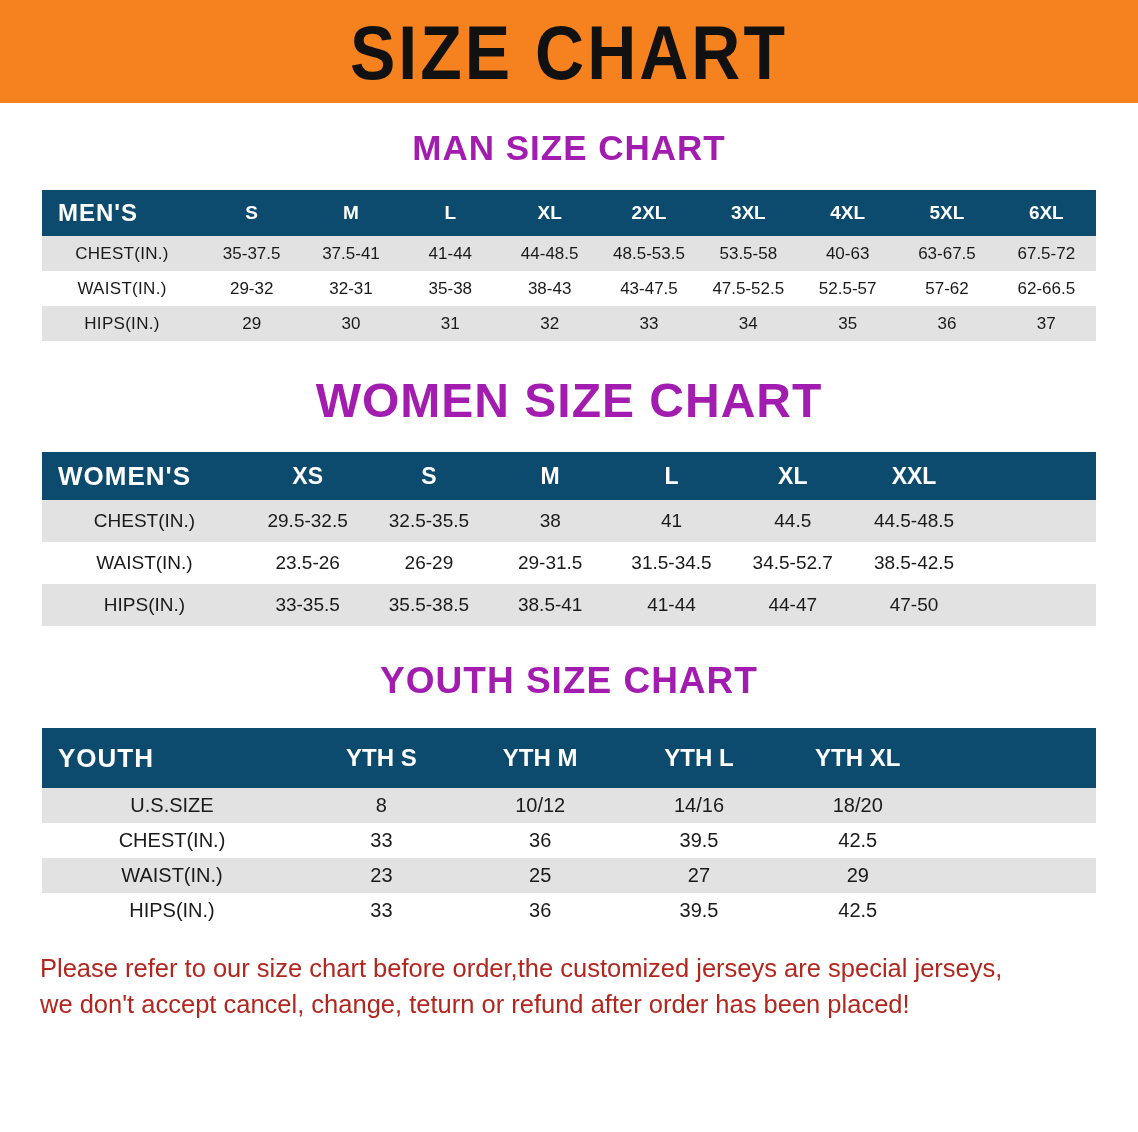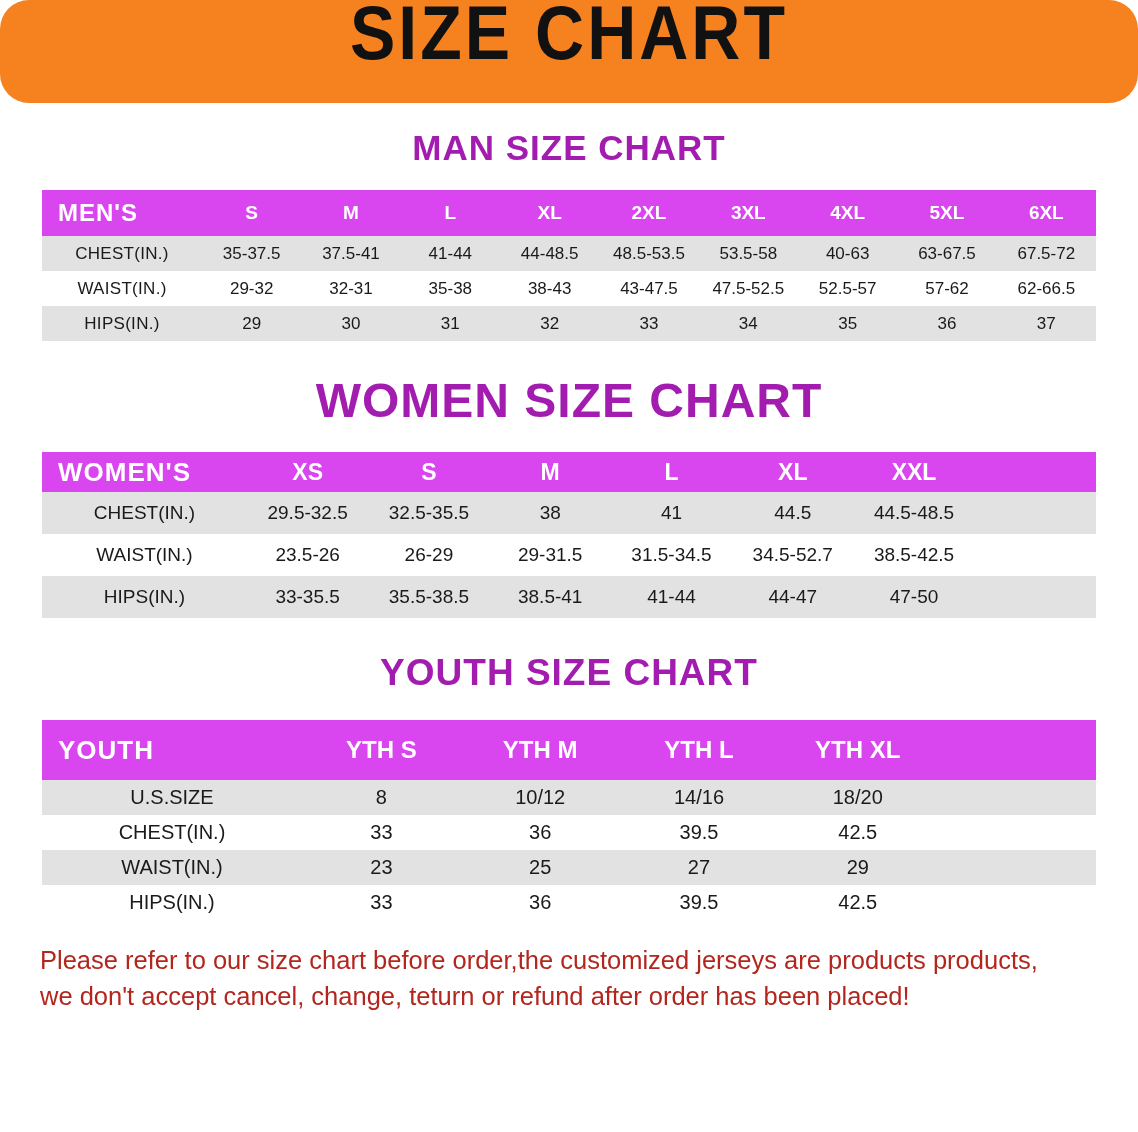--- a/index.html
+++ b/index.html
@@ -18,22 +18,22 @@
     background: #ffffff;
     overflow: hidden;
   }
 
   
   .banner {
     width: 100%;
     height: 103px;
     background: #f5821f;
     display: flex;
+    align-items: center;
     justify-content: center;
-    border-radius: 29px;
   }
   .banner-title {
     font-family: "Liberation Sans", sans-serif;
     font-weight: bold;
     font-size: 68px;
     letter-spacing: 3px;
     color: #111111;
     line-height: 1;
     transform: scaleY(1.12);
   }
@@ -50,21 +50,21 @@
   .section-title.youth  { font-size: 37px; letter-spacing: 1px; margin: 34px 0 0 0; }
 
   
   .table-wrap { padding: 0 42px; }
   table {
     width: 100%;
     border-collapse: collapse;
     table-layout: fixed;
   }
   thead tr {
-    background: #d946ef;
+    background: #0c4a6e;
     color: #ffffff;
   }
   th {
     font-weight: bold;
     text-align: center;
     padding: 0;
     color: #ffffff;
   }
   th.rowhead {
     text-align: left;
@@ -87,21 +87,21 @@
   
   #men-table thead tr { height: 46px; }
   #men-table th { font-size: 19px; }
   #men-table th.rowhead { font-size: 24px; }
   #men-table tbody tr { height: 35px; }
   #men-table td { font-size: 17px; }
   #men-table td.rowhead { font-size: 17px; letter-spacing: 0.3px; }
   #men-table col.c0 { width: 160px; }
 
   
-  #women-table thead tr { height: 40px; }
+  #women-table thead tr { height: 48px; }
   #women-table th { font-size: 23px; }
   #women-table th.rowhead { font-size: 26px; }
   #women-table tbody tr { height: 42px; }
   #women-table td { font-size: 19px; }
   #women-table td.rowhead { font-size: 19px; }
   #women-table col.c0 { width: 205px; }
 
   
   #youth-table thead tr { height: 60px; }
   #youth-table th { font-size: 24px; }
@@ -319,17 +319,17 @@
           <td>36</td>
           <td>39.5</td>
           <td>42.5</td>
           <td></td>
         </tr>
       </tbody>
     </table>
   </div>
 
   <div class="note">
-    <div>Please refer to our size chart before order,the customized jerseys are products products,</div>
+    <div>Please refer to our size chart before order,the customized jerseys are special jerseys,</div>
     <div>we don't accept cancel, change, teturn or refund after order has been placed!</div>
   </div>
 
 </div>
 
 </body></html>

